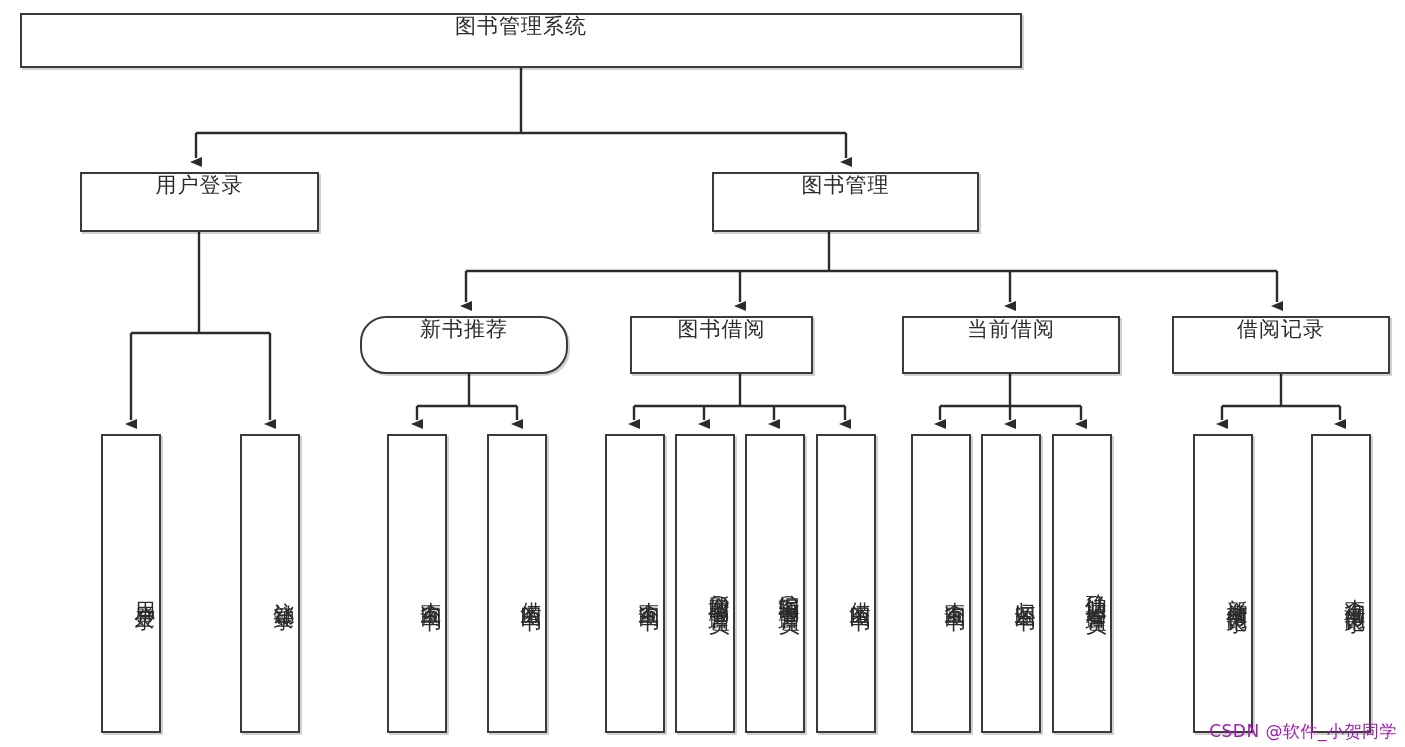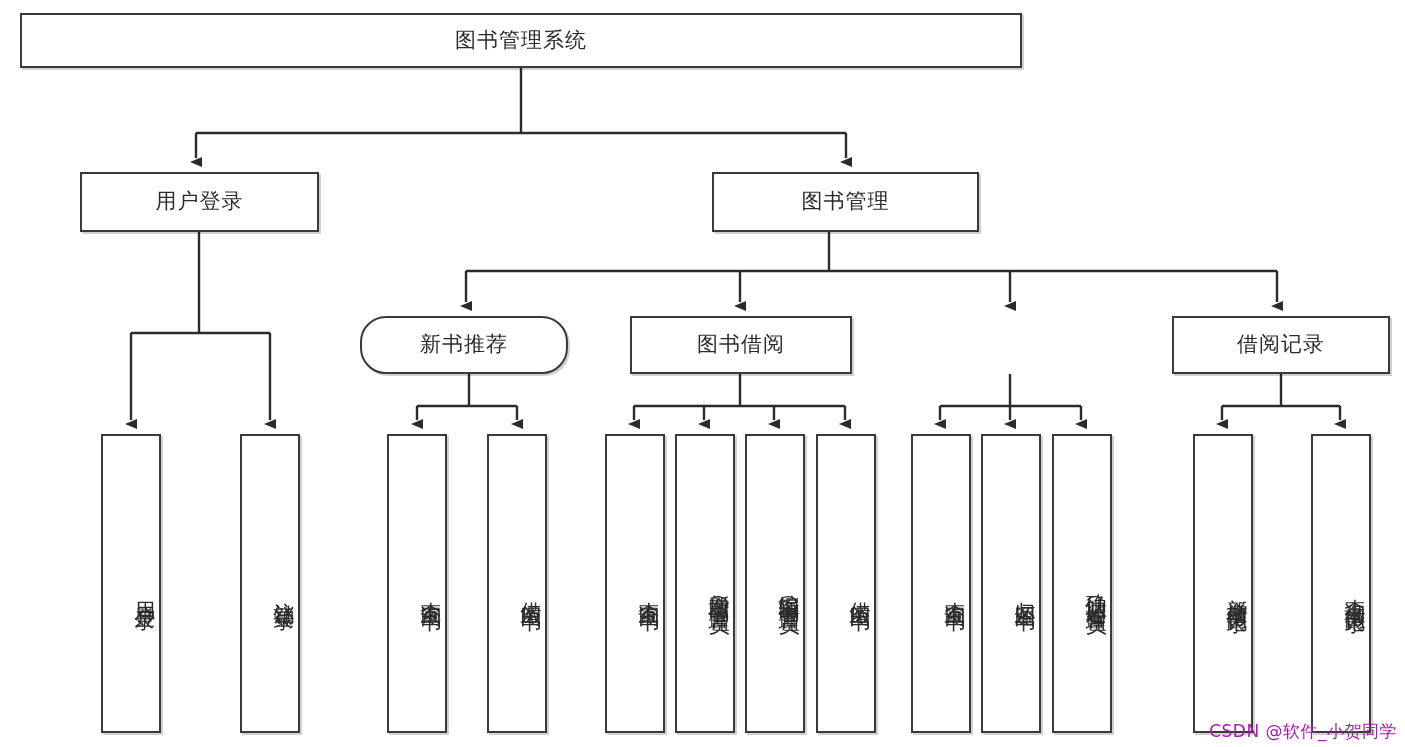--- a/index.html
+++ b/index.html
@@ -25,21 +25,21 @@
     height: 747px;
     pointer-events: none;
   }
   .node {
     position: absolute;
     box-sizing: border-box;
     border: 2px solid #3a3a3a;
     background: #ffffff;
     box-shadow: 2px 2px 0 rgba(0,0,0,0.18);
     display: flex;
-    align-items: center;
+    align-items: flex-start;
     justify-content: center;
     color: #2b2b2b;
   }
   .node.horiz {
     font-size: 21px;
     letter-spacing: 1px;
     line-height: 1.1;
   }
   .node.vert {
     writing-mode: vertical-rl;
@@ -129,22 +129,25 @@
   <div class="node horiz" style="left:80px; top:172px; width:239px; height:60px;">
     <span>用户登录</span>
   </div>
   <div class="node horiz" style="left:712px; top:172px; width:267px; height:60px;">
     <span>图书管理</span>
   </div>
 
   <div class="node horiz" style="left:360px; top:316px; width:208px; height:58px;border-radius:26px;">
     <span>新书推荐</span>
   </div>
-  <div class="node horiz" style="left:630px; top:316px; width:222px; height:58px;">
+  <div class="node horiz" style="left:630px; top:316px; width:183px; height:58px;">
     <span>图书借阅</span>
+  </div>
+  <div class="node horiz" style="left:902px; top:316px; width:218px; height:58px;">
+    <span>当前借阅</span>
   </div>
   <div class="node horiz" style="left:1172px; top:316px; width:218px; height:58px;">
     <span>借阅记录</span>
   </div>
 
   <div class="node vert" style="left:101px; top:434px; width:60px; height:299px;">
     <span class="vtext">用户登录</span>
   </div>
   <div class="node vert" style="left:240px; top:434px; width:60px; height:299px;">
     <span class="vtext">注销登录</span>

